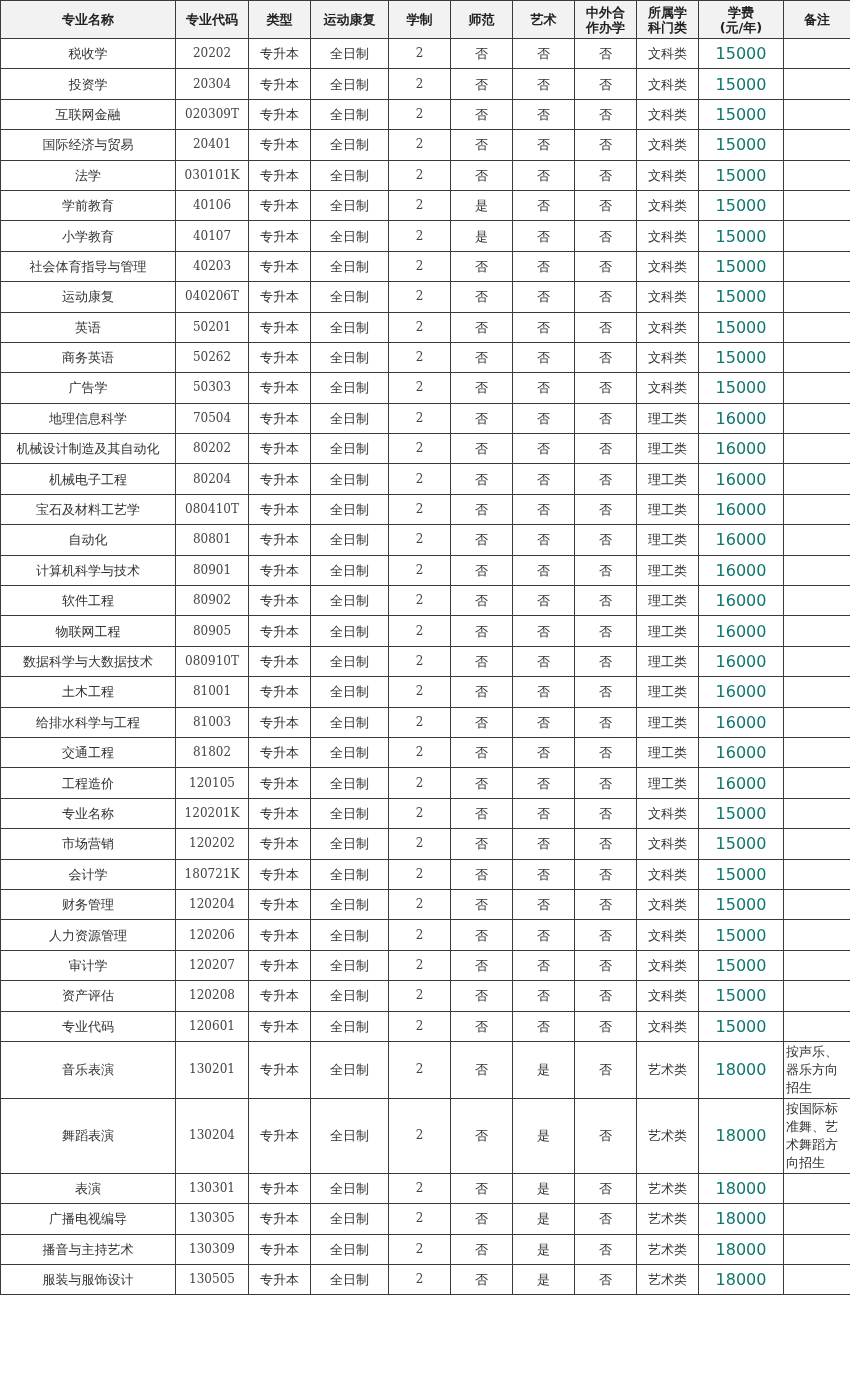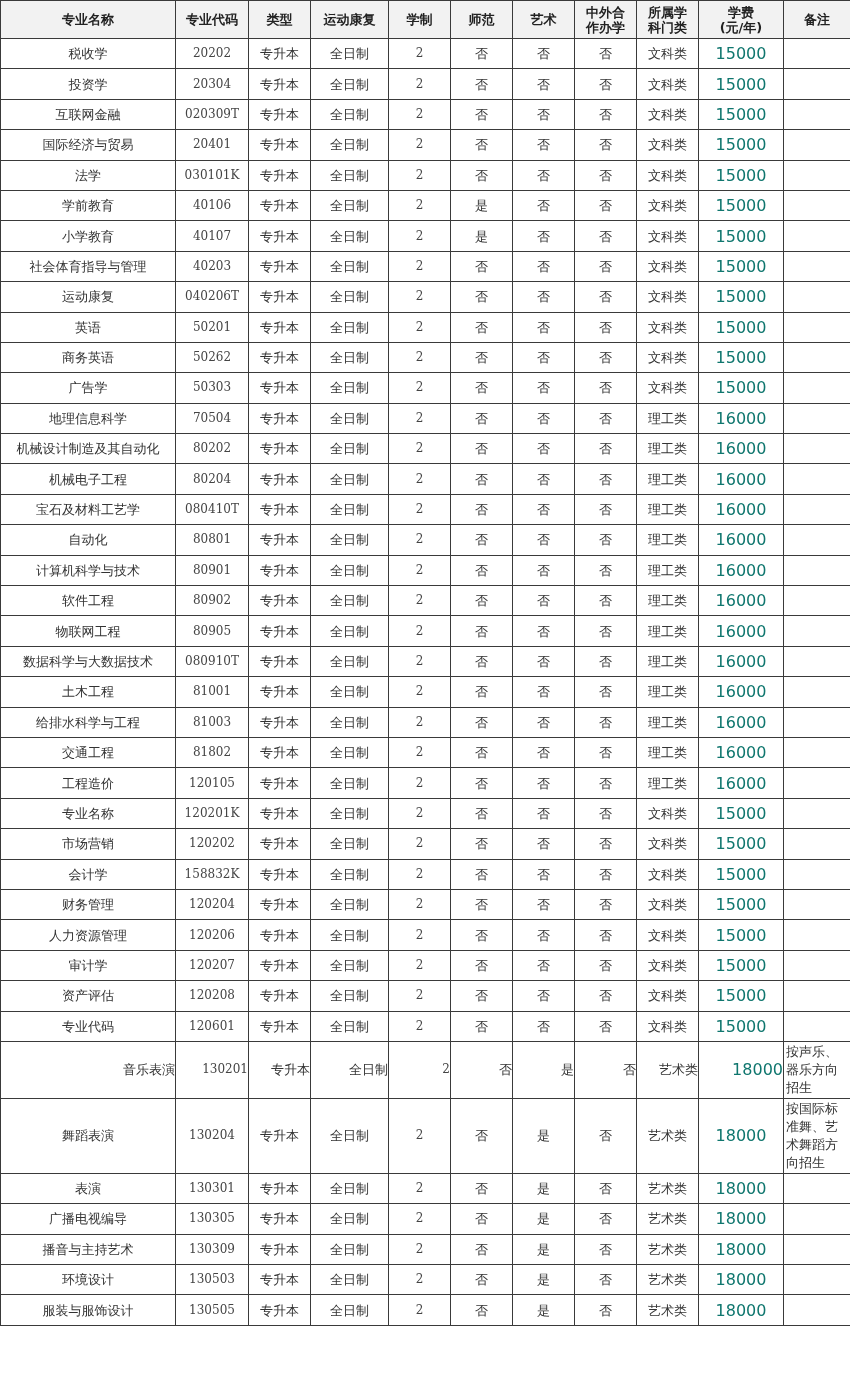--- a/index.html
+++ b/index.html
@@ -33,21 +33,21 @@
   table.majors td.fee { font-family: "DejaVu Sans", "Liberation Sans", sans-serif; font-size: 16px; color: #0f766e; }
   table.majors td.note {
     text-align: left;
     vertical-align: top;
     font-family: Liberation Serif, serif;
     font-size: 13px;
     line-height: 18px;
     padding: 1px 2px;
     word-break: break-all;
   }
-  tr.tall-1 td { height: 54px; text-align: right; }
+  tr.tall-1 td { height: 54px; }
   tr.tall-2 td { height: 72px; }
 </style>
 </head>
 <body>
 
 <table class="majors">
   <colgroup>
     <col style="width:175px">
       <col style="width:73px">
       <col style="width:62px">
@@ -431,21 +431,21 @@
         <td class="code">2</td>
         <td>否</td>
         <td>否</td>
         <td>否</td>
         <td>文科类</td>
         <td class="fee">15000</td>
         <td class="note"></td>
       </tr>
       <tr>
         <td>会计学</td>
-        <td class="code">158832K</td>
+        <td class="code">180721K</td>
         <td>专升本</td>
         <td>全日制</td>
         <td class="code">2</td>
         <td>否</td>
         <td>否</td>
         <td>否</td>
         <td>文科类</td>
         <td class="fee">15000</td>
         <td class="note"></td>
       </tr>
@@ -562,33 +562,20 @@
         <td>否</td>
         <td>是</td>
         <td>否</td>
         <td>艺术类</td>
         <td class="fee">18000</td>
         <td class="note"></td>
       </tr>
       <tr>
         <td>播音与主持艺术</td>
         <td class="code">130309</td>
-        <td>专升本</td>
-        <td>全日制</td>
-        <td class="code">2</td>
-        <td>否</td>
-        <td>是</td>
-        <td>否</td>
-        <td>艺术类</td>
-        <td class="fee">18000</td>
-        <td class="note"></td>
-      </tr>
-      <tr>
-        <td>环境设计</td>
-        <td class="code">130503</td>
         <td>专升本</td>
         <td>全日制</td>
         <td class="code">2</td>
         <td>否</td>
         <td>是</td>
         <td>否</td>
         <td>艺术类</td>
         <td class="fee">18000</td>
         <td class="note"></td>
       </tr>

